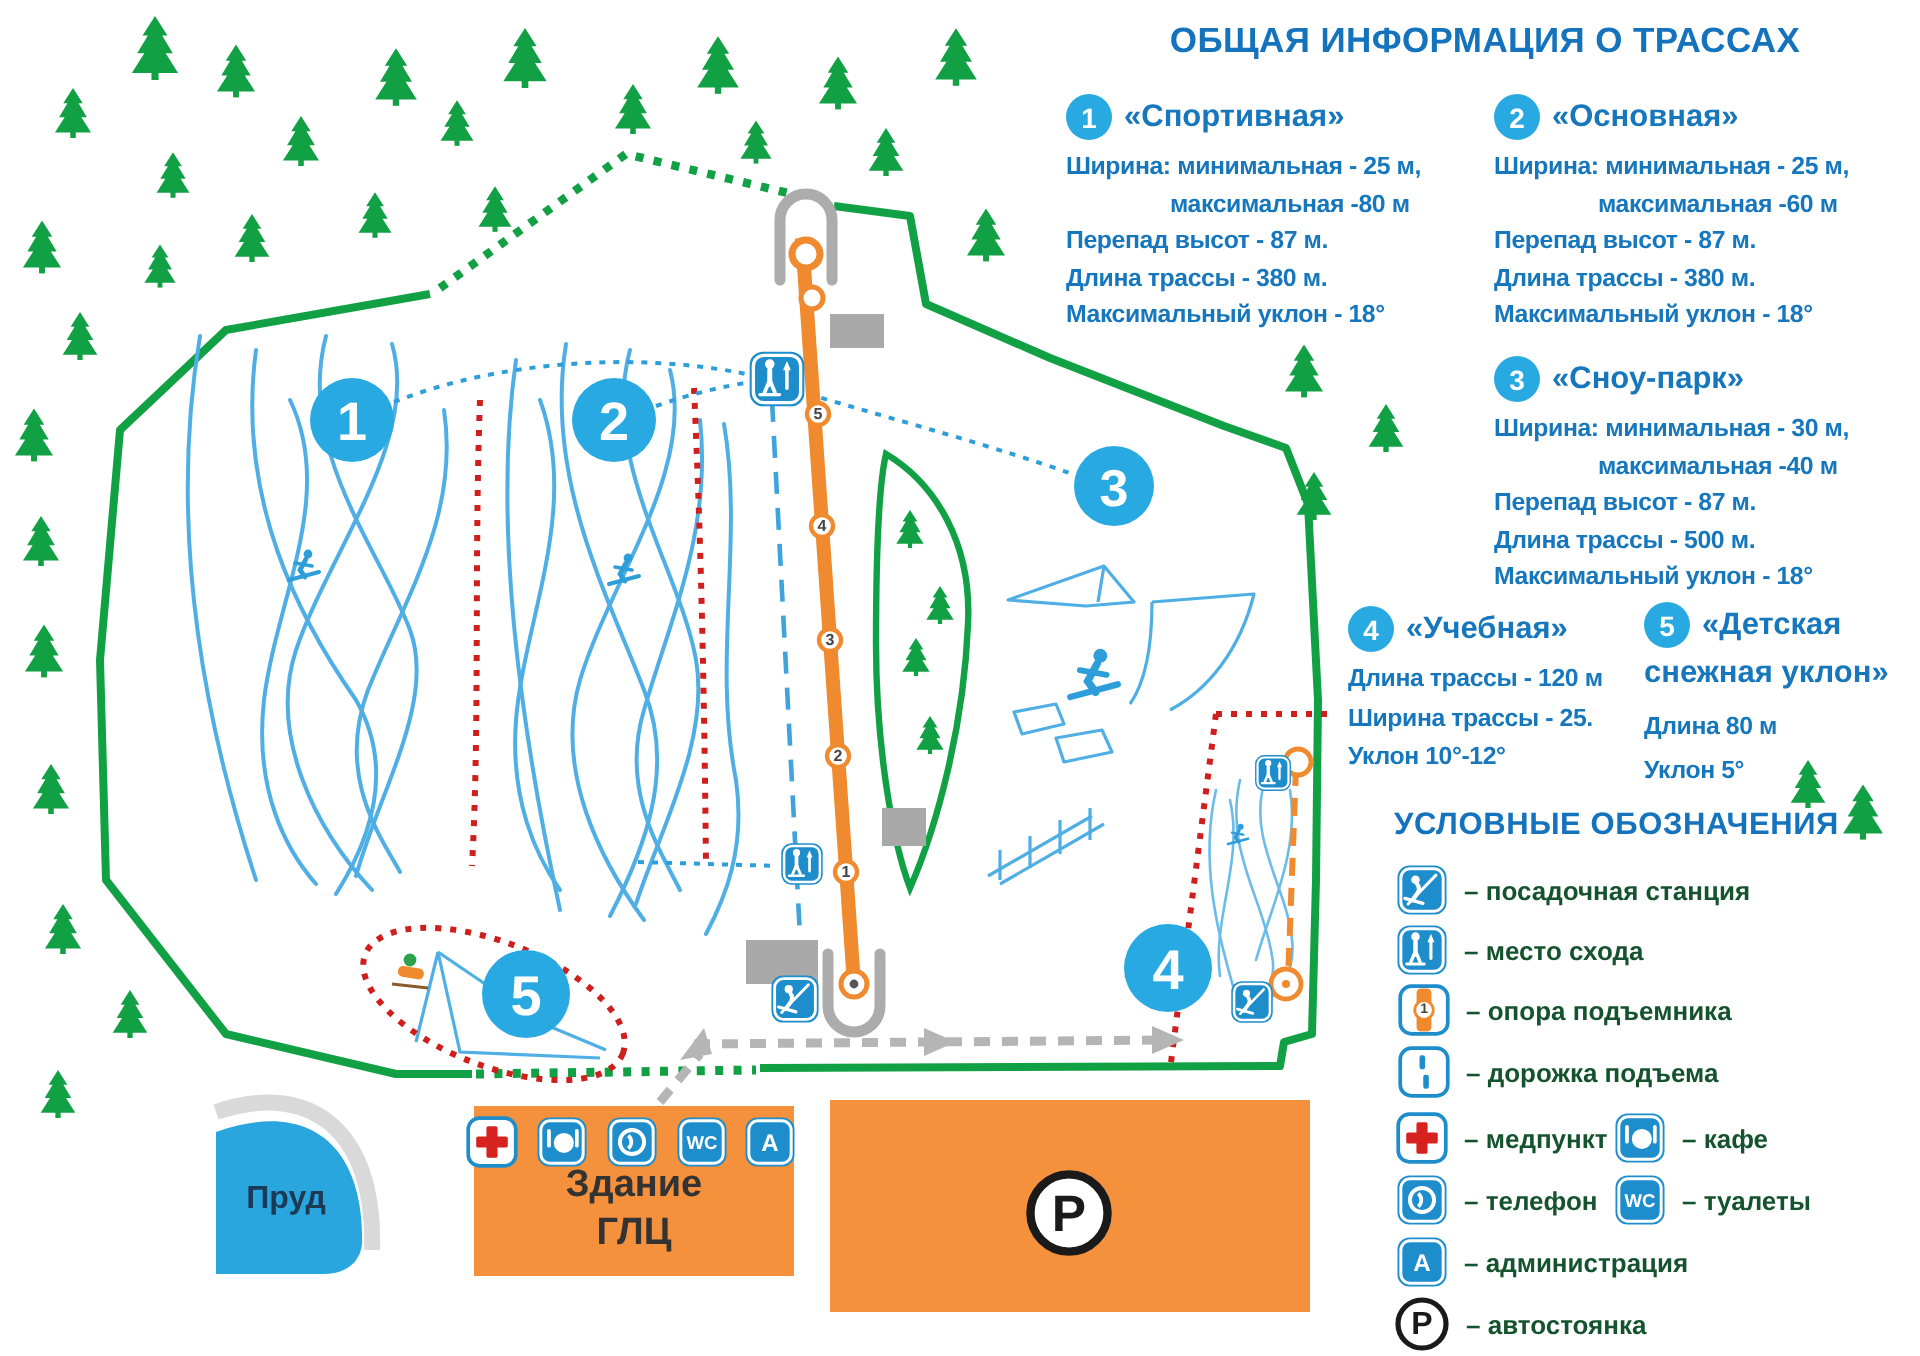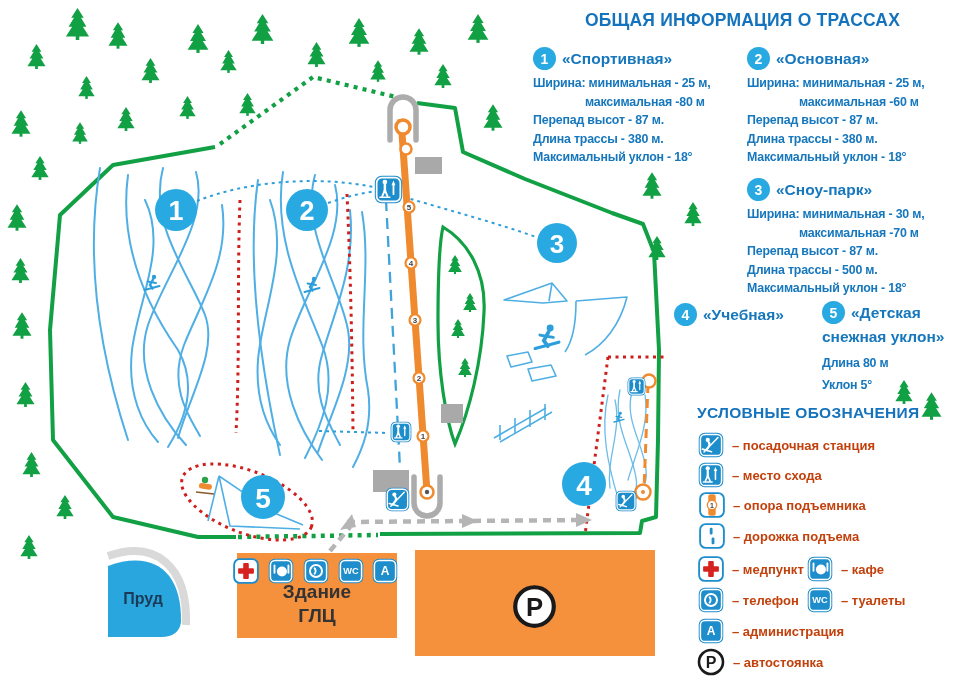--- a/index.html
+++ b/index.html
@@ -14,21 +14,21 @@
   .badge{width:23px;height:23px;border-radius:50%;background:#29A9E1;color:#fff;
          display:flex;align-items:center;justify-content:center;font-size:14px;flex:0 0 23px;}
   .sec-name{font-size:15.5px;line-height:17px;}
   .sec-lines{margin-top:4px;font-size:12.4px;line-height:18.6px;letter-spacing:-0.2px;}
   .sec-lines.wide{line-height:19.5px;}
   .sec-lines.tall{line-height:21.5px;margin-top:7px;}
   .indent{padding-left:52px;}
   .name2{font-size:15.5px;margin-top:4px;}
   .legend-title{position:absolute;left:697px;top:404px;font-size:15.5px;font-weight:bold;
                 color:#1473BC;letter-spacing:.3px;}
-  .lrow{position:absolute;display:flex;align-items:center;gap:8px;color:#c2410c;
+  .lrow{position:absolute;display:flex;align-items:center;gap:8px;color:#14532d;
         font-weight:bold;font-size:13px;white-space:nowrap;}
   .lrow svg{flex:none;display:block;}
   svg text{font-family:"Liberation Sans",sans-serif;font-weight:bold;}
 </style>
 </head>
 <body>
 
 <div class="canvas">
 
   <svg width="0" height="0" style="position:absolute" aria-hidden="true">
@@ -357,32 +357,37 @@
       </div>
     </div>
 
     <div class="section" id="s3" style="left:747px;top:178px;width:210px">
       <div class="sec-head">
         <span class="badge">3</span>
         <span class="sec-name">«Сноу-парк»</span>
       </div>
       <div class="sec-lines">
         <div>Ширина: минимальная - 30 м,</div>
-        <div class="indent">максимальная -70 м</div>
+        <div class="indent">максимальная -40 м</div>
         <div>Перепад высот - 87 м.</div>
         <div>Длина трассы - 500 м.</div>
         <div>Максимальный уклон - 18°</div>
       </div>
     </div>
 
     <div class="section" id="s4" style="left:674px;top:303px;width:165px">
       <div class="sec-head">
         <span class="badge">4</span>
         <span class="sec-name">«Учебная»</span>
       </div>
+      <div class="sec-lines wide">
+        <div>Длина трассы - 120 м</div>
+        <div>Ширина трассы - 25.</div>
+        <div>Уклон 10°-12°</div>
+      </div>
     </div>
 
     <div class="section" id="s5" style="left:822px;top:301px;width:138px">
       <div class="sec-head">
         <span class="badge">5</span>
         <span class="sec-name">«Детская</span>
       </div>
       <div class="name2">снежная уклон»</div>
       <div class="sec-lines tall">
         <div>Длина 80 м</div>

